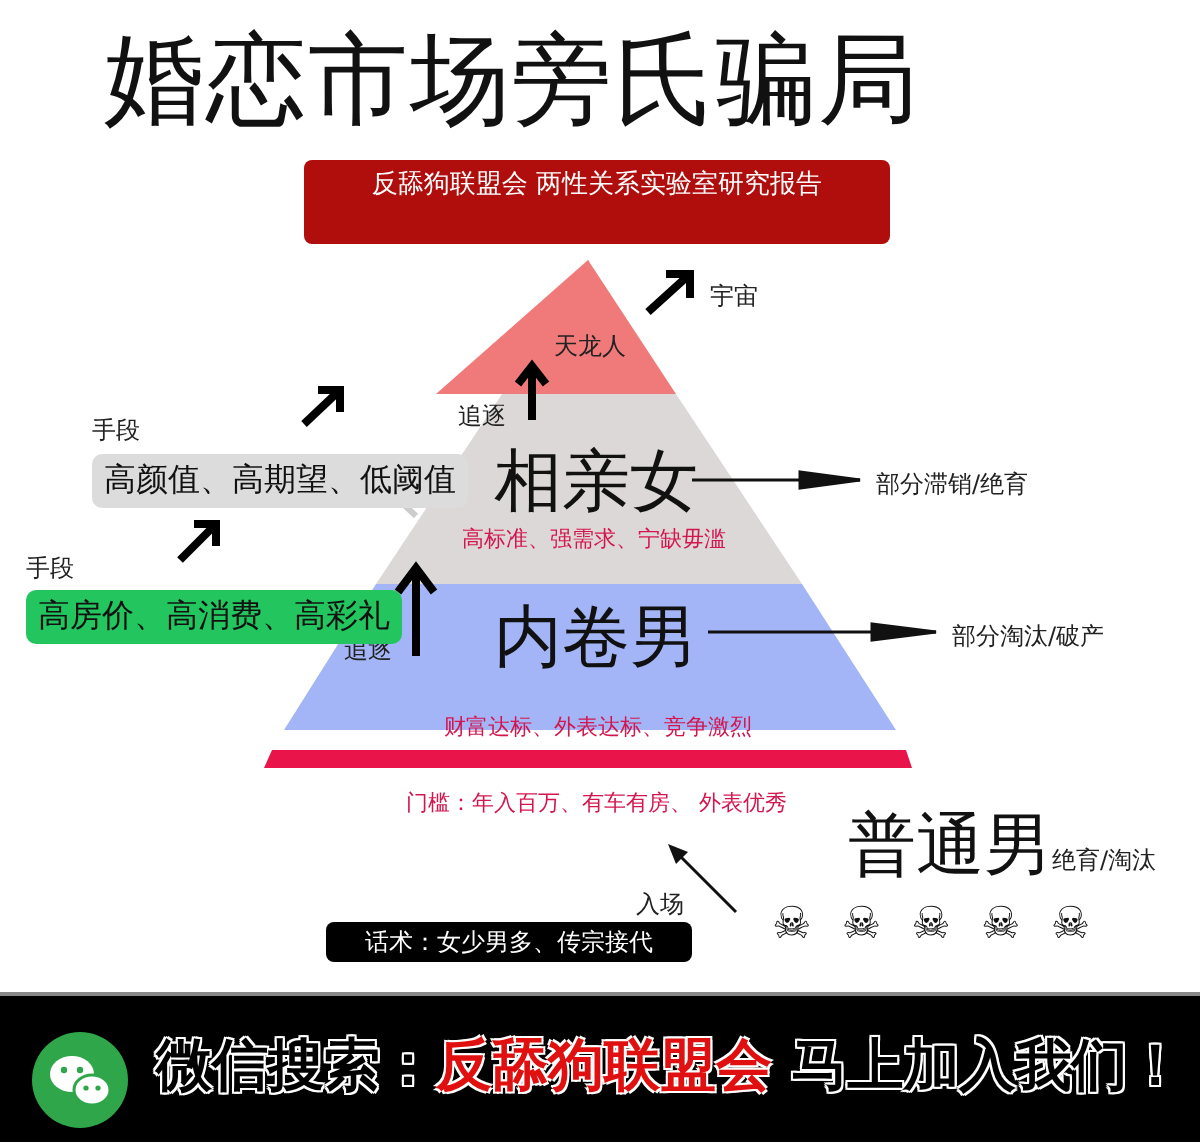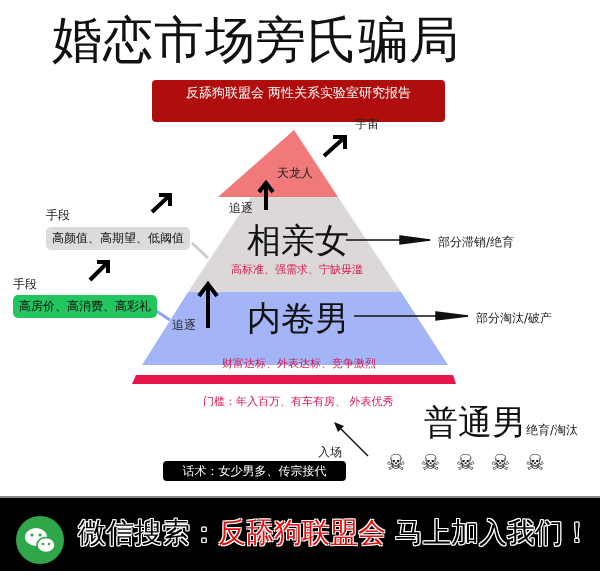--- a/index.html
+++ b/index.html
@@ -1,27 +1,27 @@
 <!DOCTYPE html>
 <html><head>
 <meta charset="utf-8">
 <style>
   html,body{margin:0;padding:0;}
   body{width:600px;height:571px;background:#fff;position:relative;overflow:hidden;font-family:"DejaVu Sans",sans-serif;color:#111;}
   .abs{position:absolute;}
   .title{left:0;top:8px;width:512px;text-align:center;font-size:50px;font-weight:400;letter-spacing:1px;line-height:64px;}
   .subtitle-box{left:152px;top:80px;width:293px;height:42px;background:#b00d0d;border-radius:4px;color:#fff;font-size:13px;text-align:center;line-height:26px;}
   .label{font-size:12px;color:#222;white-space:nowrap;}
-  .pill{background:#dcdcdc;border-radius:5px;padding:3px 6px;font-size:12px;white-space:nowrap;}
+  .pill{background:#dcdcdc;border-radius:5px;padding:3px 6px;font-size:16px;white-space:nowrap;}
   .pill.blue{background:#22c55e;}
   .big{font-size:34px;color:#111;white-space:nowrap;}
   .red{color:#d4164e;font-size:11px;white-space:nowrap;}
   .banner{left:0;top:496px;width:600px;height:75px;background:#000;border-top:2px solid #888;}
   .wechat{left:16px;top:516px;width:48px;height:48px;border-radius:50%;background:#2fa64a;}
-  .banner-text{left:78px;top:514px;font-size:28px;font-weight:normal;white-space:nowrap;color:#000;-webkit-text-stroke:0;}
+  .banner-text{left:78px;top:514px;font-size:28px;font-weight:bold;white-space:nowrap;color:#000;-webkit-text-stroke:0;}
   .outline-w{color:#000;text-shadow:-1px -1px 0 #fff,1px -1px 0 #fff,-1px 1px 0 #fff,1px 1px 0 #fff,0 1px 0 #fff,1px 0 0 #fff,0 -1px 0 #fff,-1px 0 0 #fff;}
   .outline-r{color:#e01010;text-shadow:-1px -1px 0 #fff,1px -1px 0 #fff,-1px 1px 0 #fff,1px 1px 0 #fff;}
   .skulls span{display:inline-block;margin-right:10px;font-size:22px;color:#111;}
 </style>
 </head>
 <body>
 
 <div class="abs title">婚恋市场旁氏骗局</div>
 <div class="abs subtitle-box">反舔狗联盟会 两性关系实验室研究报告</div>
 
@@ -61,21 +61,21 @@
 
   <g stroke="#111" stroke-width="1.5">
     <line x1="368" y1="452" x2="336" y2="422"></line>
   </g>
 </svg>
 <svg class="abs" style="left:320;top:410px;left:320px" width="60" height="50">
   <line x1="48" y1="46" x2="16" y2="14" stroke="#111" stroke-width="1.5"></line>
   <polygon points="14,12 24,16 18,22" fill="#111"></polygon>
 </svg>
 
-<div class="abs label" style="left:355px;top:116px;">宇宙</div>
+<div class="abs label" style="left:355px;top:140px;">宇宙</div>
 <div class="abs label" style="left:277px;top:165px;">天龙人</div>
 <div class="abs label" style="left:229px;top:200px;">追逐</div>
 <div class="abs big" style="left:247px;top:218px;text-align:center;">相亲女</div>
 <div class="abs red" style="left:231px;top:262px;">高标准、强需求、宁缺毋滥</div>
 <div class="abs label" style="left:438px;top:234px;">部分滞销/绝育</div>
 
 <div class="abs label" style="left:172px;top:317px;">追逐</div>
 <div class="abs big" style="left:247px;top:296px;">内卷男</div>
 <div class="abs red" style="left:222px;top:356px;">财富达标、外表达标、竞争激烈</div>
 <div class="abs label" style="left:476px;top:310px;">部分淘汰/破产</div>

